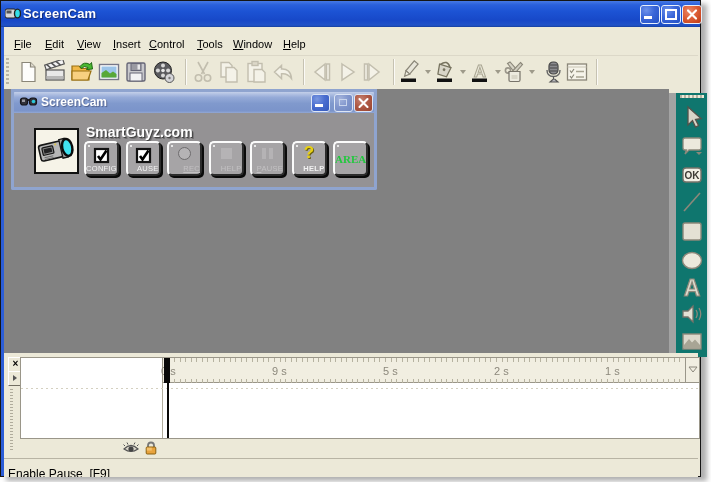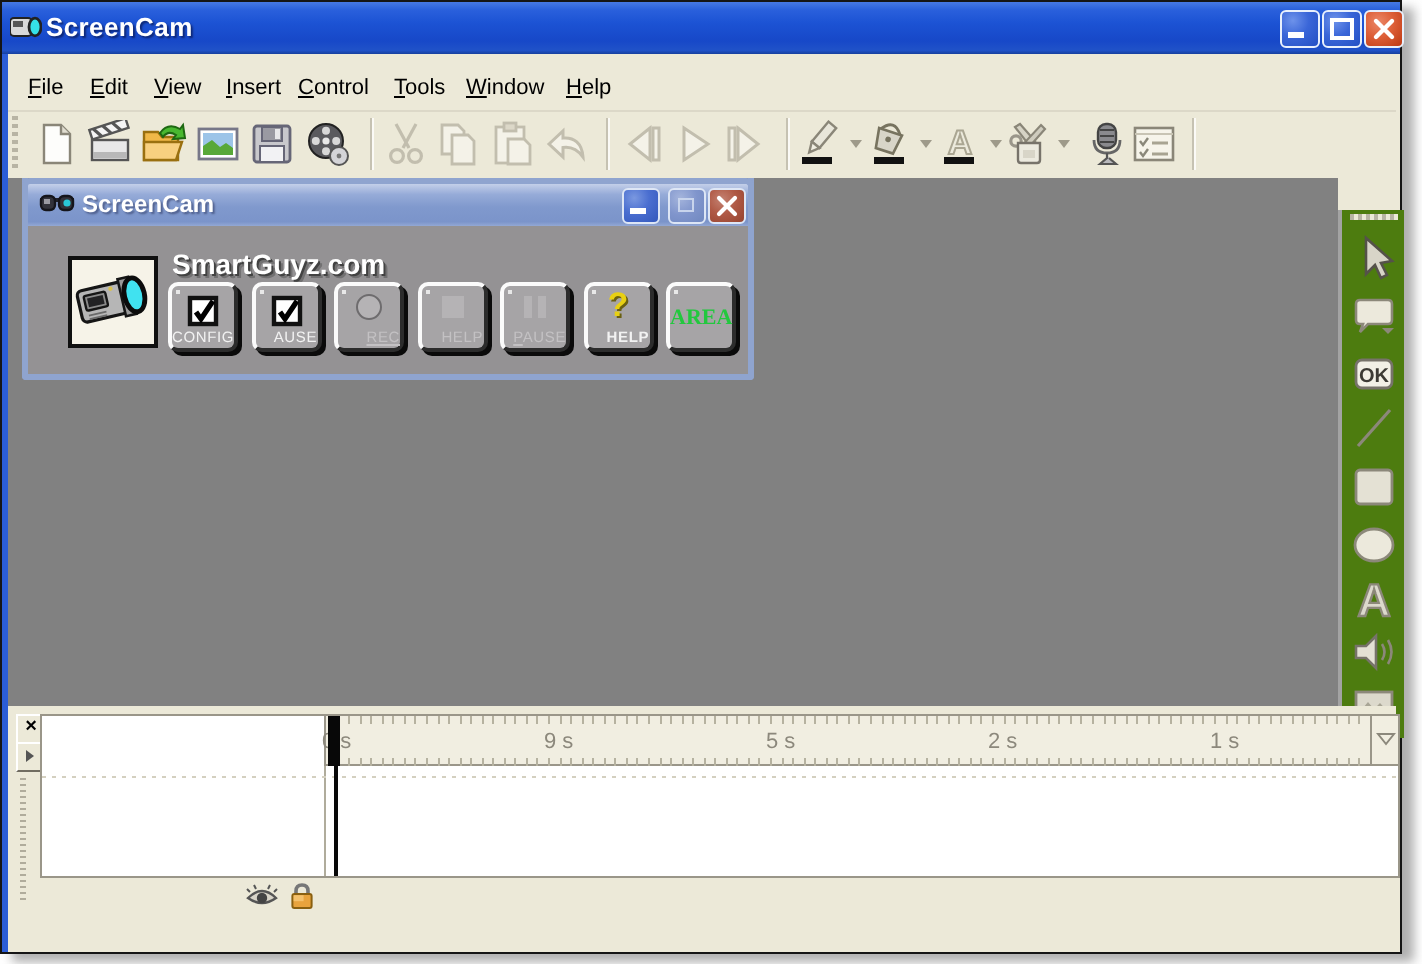--- a/index.html
+++ b/index.html
@@ -18,21 +18,21 @@
 .menubar u{text-decoration:underline}
 
 .toolbar{position:absolute;left:3px;top:55px;width:694px;height:33px;background:#ece9d8}
 .tsep{position:absolute;top:3px;width:1px;height:26px;background:#c6c2b2;border-right:1px solid #fbfaf6}
 .tgrip{position:absolute;left:2px;top:2px;width:3px;height:28px;background:repeating-linear-gradient(180deg,#b8b4a4 0 2px,#ece9d8 2px 4px)}
 .ticon{position:absolute;top:4px;width:24px;height:24px}
 .dd{position:absolute;top:14px;width:0;height:0;border-left:3px solid transparent;border-right:3px solid transparent;border-top:4px solid #9e9a8a}
 
 .work{position:absolute;left:3px;top:88px;width:665px;height:264px;background:#818181}
 
-.rcol{position:absolute;left:668px;top:104px;width:31px;height:264px;background:#4d7c0f;border-left:2px solid #a3a3a3}
+.rcol{position:absolute;left:668px;top:92px;width:31px;height:264px;background:#0f766e;border-left:7px solid #a3a3a3}
 .rgrip{position:absolute;left:4px;top:2px;width:24px;height:3px;background:repeating-linear-gradient(90deg,#b8b4a4 0 2px,#ece9d8 2px 4px)}
 .rico{position:absolute;left:4px;width:24px;height:26px}
 
 .fwin{position:absolute;left:7px;top:0px;width:360px;height:98px;background:#949294;border:3px solid #8fa4cf;border-top:0;border-radius:0 0 2px 2px}
 .ftbar{position:absolute;left:-3px;top:0;width:360px;height:21px;background:linear-gradient(180deg,#c3cfe9 0%,#96abd8 25%,#8099cd 55%,#7b94ca 90%,#93a8d4 100%);border:3px solid #8fa4cf;border-bottom:0;border-radius:4px 4px 0 0}
 .ftbar .fttl{position:absolute;left:27px;top:3px;color:#fff;font-size:12px;font-weight:bold;text-shadow:1px 1px 1px rgba(40,50,90,.55)}
 .fbtn{position:absolute;top:2px;width:17px;height:16px;border-radius:3px;border:1px solid #dde6f5}
 .fbtn.min{background:radial-gradient(circle at 30% 25%,#7a98e0 0%,#4a6ed0 45%,#3358bc 100%)}
 .fbtn.max{background:radial-gradient(circle at 30% 25%,#a4b4dc 0%,#8095cc 50%,#7088c0 100%)}
 .fbtn.close{background:radial-gradient(circle at 35% 30%,#c48272 0%,#b05a46 45%,#96432f 100%)}
@@ -565,14 +565,17 @@
         <path d="M3 5 L1.5 3.5 M6 3.5 L5 1.5 M12 3.5 L13 1.5 M15 5 L16.5 3.5" stroke="#555" stroke-width="1"></path>
       </svg>
       <svg class="abs" style="left:124px;top:0" width="14" height="14" viewBox="0 0 14 14">
         <path d="M4 6 V4.5 Q4 1.5 7 1.5 Q10 1.5 10 4.5 V6" fill="none" stroke="#777" stroke-width="1.8"></path>
         <rect x="2.2" y="6" width="9.6" height="7" rx="1" fill="#e8a33d" stroke="#8a6010" stroke-width="1"></rect>
         <rect x="2.8" y="6.6" width="5" height="3" fill="#f6c878" opacity=".8"></rect>
       </svg>
     </div>
   </div>
 
+  <div class="sbar">
+      <span class="stxt">Enable Pause&nbsp;&nbsp;[F9]</span>
+    </div>
   <div class="leftframe"></div>
 </div>
 
 </body></html>

